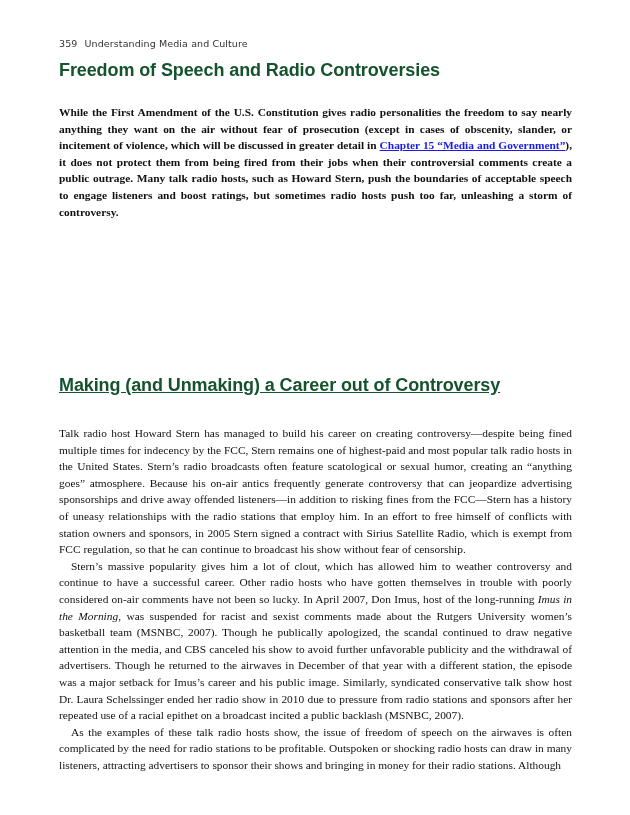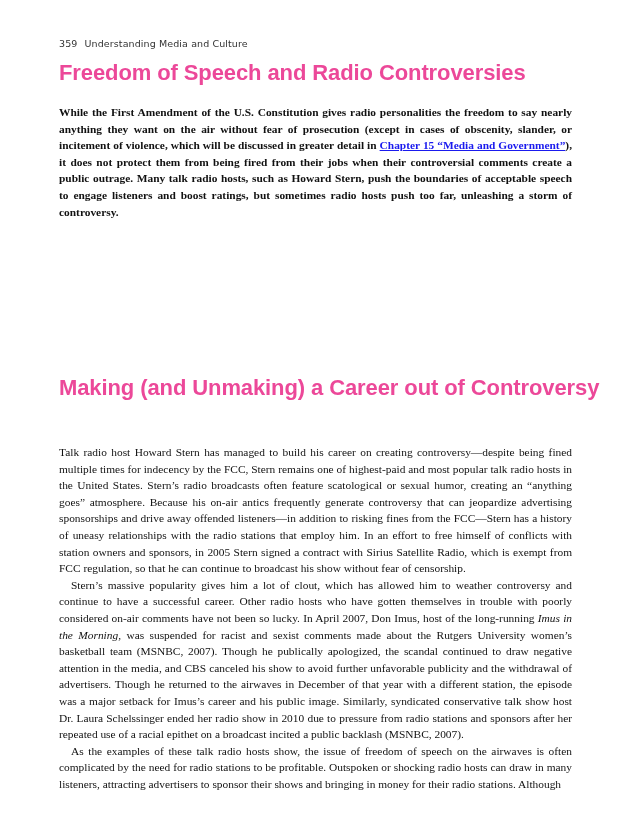--- a/index.html
+++ b/index.html
@@ -23,40 +23,40 @@
       color: #333;
       letter-spacing: 0.1px;
     }
     .page-header .num { margin-right: 4px; }
     h2 {
       position: absolute;
       left: 59px;
       margin: 0;
       font-family: "Liberation Sans", sans-serif;
       font-weight: bold;
-      font-size: 22px;
-      color: #ec4899;
+      font-size: 18px;
+      color: #14532d;
       letter-spacing: -0.1px;
     }
     #h-freedom { top: 60px; }
-    #h-career { top: 375px; }
+    #h-career { top: 375px; text-decoration: underline; }
     .body-text {
       position: absolute;
       left: 59px;
       width: 513px;
       font-family: "Liberation Serif", serif;
       font-size: 11.4px;
       line-height: 16.6px;
       text-align: justify;
       color: #111;
     }
     .body-text p { margin: 0; }
     .body-text p.indent { text-indent: 12px; }
     #sec1 { top: 104px; font-weight: bold; }
-    #sec2 { top: 425px; margin-top: 19px; }
+    #sec2 { top: 425px; }
     a.xref {
       color: #1a1aee;
       text-decoration: underline;
     }
     em { font-style: italic; }
   </style>
 </head>
 <body>
 
 <div class="page-header">

